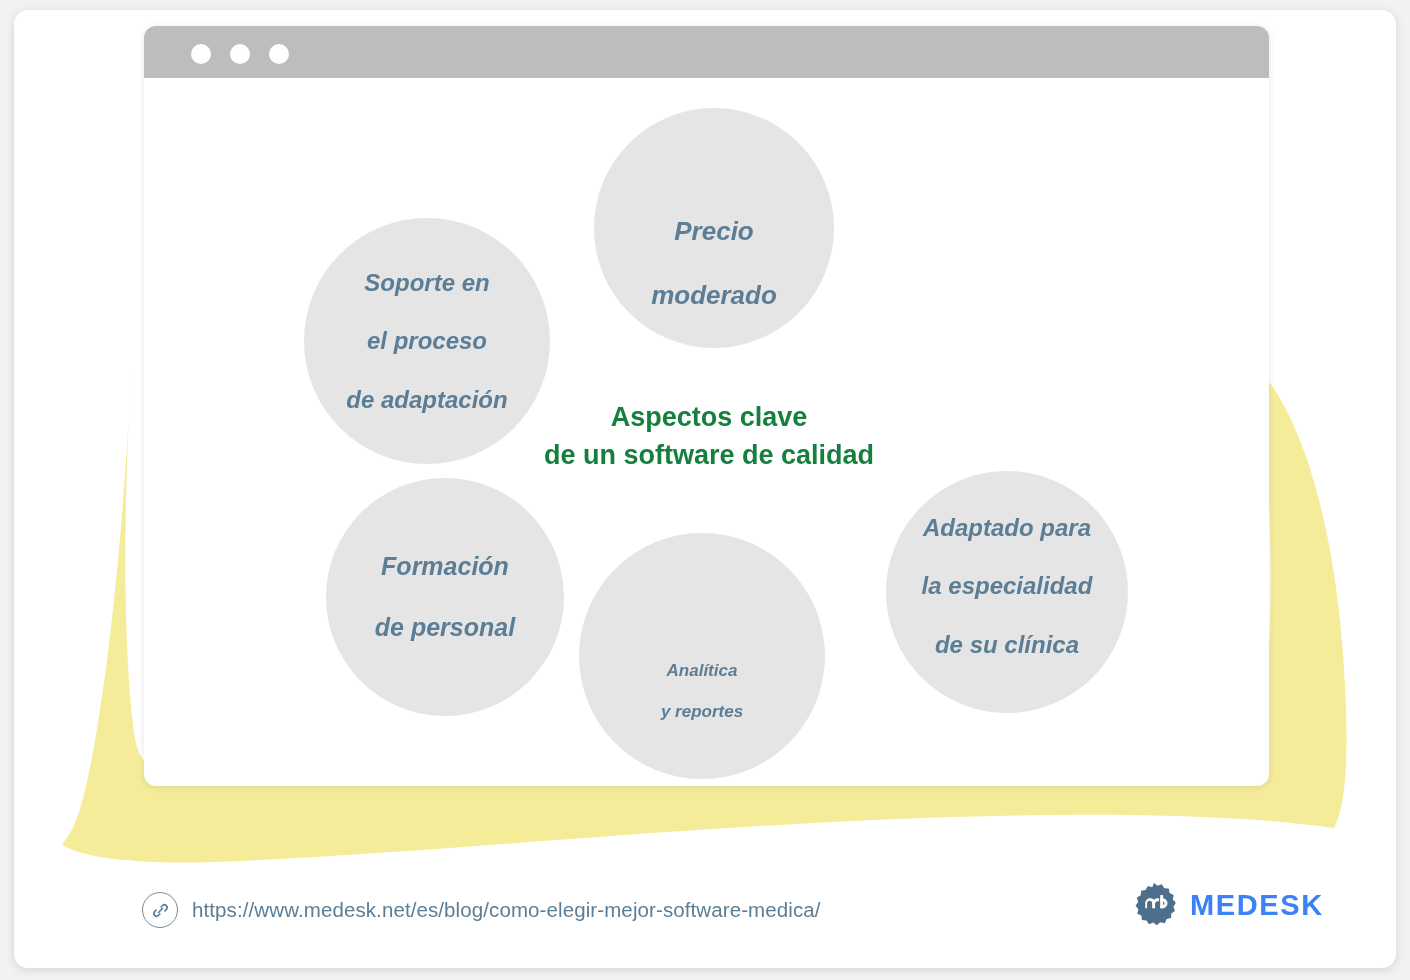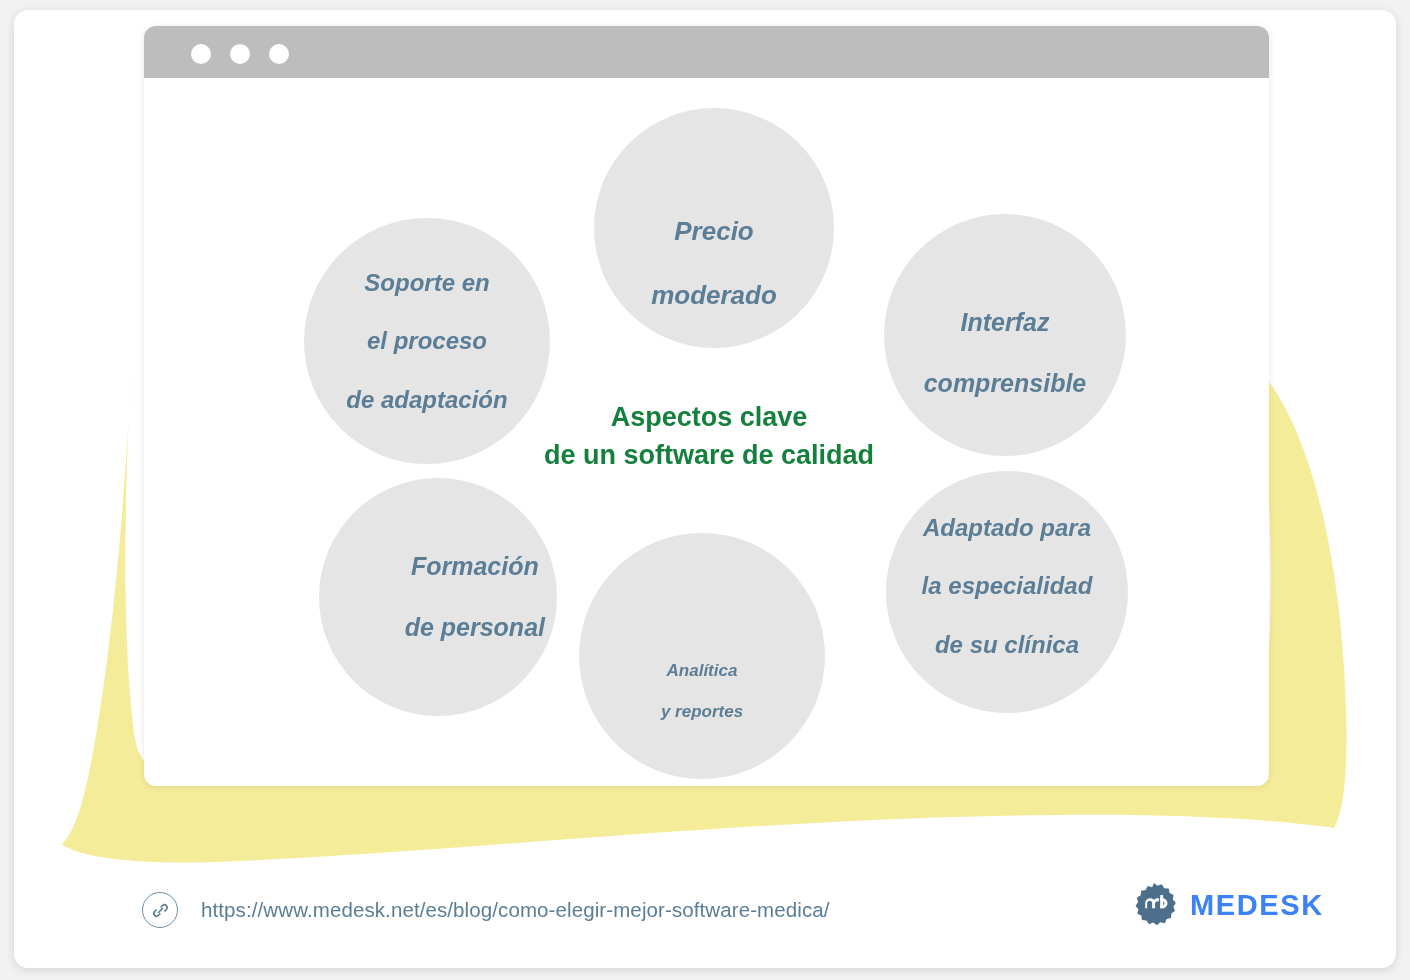--- a/index.html
+++ b/index.html
@@ -96,21 +96,21 @@
 
   
   #b-soporte { left: 160px;  top: 140px; width: 246px; height: 246px; font-size: 24px; align-items: center; }
   
   #b-precio  { left: 450px;  top: 30px;  width: 240px; height: 240px; font-size: 26px; }
   #b-precio span { transform: translateY(18px); }
   
   #b-interfaz{ left: 740px;  top: 136px; width: 242px; height: 242px; font-size: 25px; }
   #b-interfaz span { transform: translateY(9px); }
   
-  #b-formacion{ left: 175px; top: 400px; width: 238px; height: 238px; font-size: 25px; justify-content: flex-end; }
+  #b-formacion{ left: 182px; top: 400px; width: 238px; height: 238px; font-size: 25px; }
   
   #b-analitica{ left: 435px; top: 455px; width: 246px; height: 246px; font-size: 17px; }
   #b-analitica span { transform: translateY(18px); }
   
   #b-adaptado{ left: 742px;  top: 393px; width: 242px; height: 242px; font-size: 24px; }
   #b-adaptado span { transform: translateY(-3px); }
 
   
   #center-title {
     position: absolute;
@@ -124,21 +124,21 @@
     line-height: 1.42;
   }
 
   
   #footer-url {
     position: absolute;
     left: 128px;
     top: 882px;
     display: flex;
     align-items: center;
-    gap: 23px;
+    gap: 14px;
   }
   #link-icon-wrap {
     width: 36px;
     height: 36px;
     border-radius: 50%;
     border: 1.6px solid #6d8ba3;
     display: flex;
     align-items: center;
     justify-content: center;
     box-sizing: border-box;
@@ -196,23 +196,20 @@
     <div id="canvas">
 
       <div class="bubble" id="b-soporte">
         <span><span>Soporte en</span><br><span>el proceso</span><br><span>de adaptación</span></span>
       </div>
 
       <div class="bubble" id="b-precio">
         <span><span>Precio</span><br><span>moderado</span></span>
       </div>
 
-      <div class="bubble" id="b-interfaz">
-        <span><span>Interfaz</span><br><span>comprensible</span></span>
-      </div>
 
       <div class="bubble" id="b-formacion">
         <span><span>Formación</span><br><span>de personal</span></span>
       </div>
 
       <div class="bubble" id="b-analitica">
         <span><span>Analítica</span><br><span>y reportes</span></span>
       </div>
 
       <div class="bubble" id="b-adaptado">

